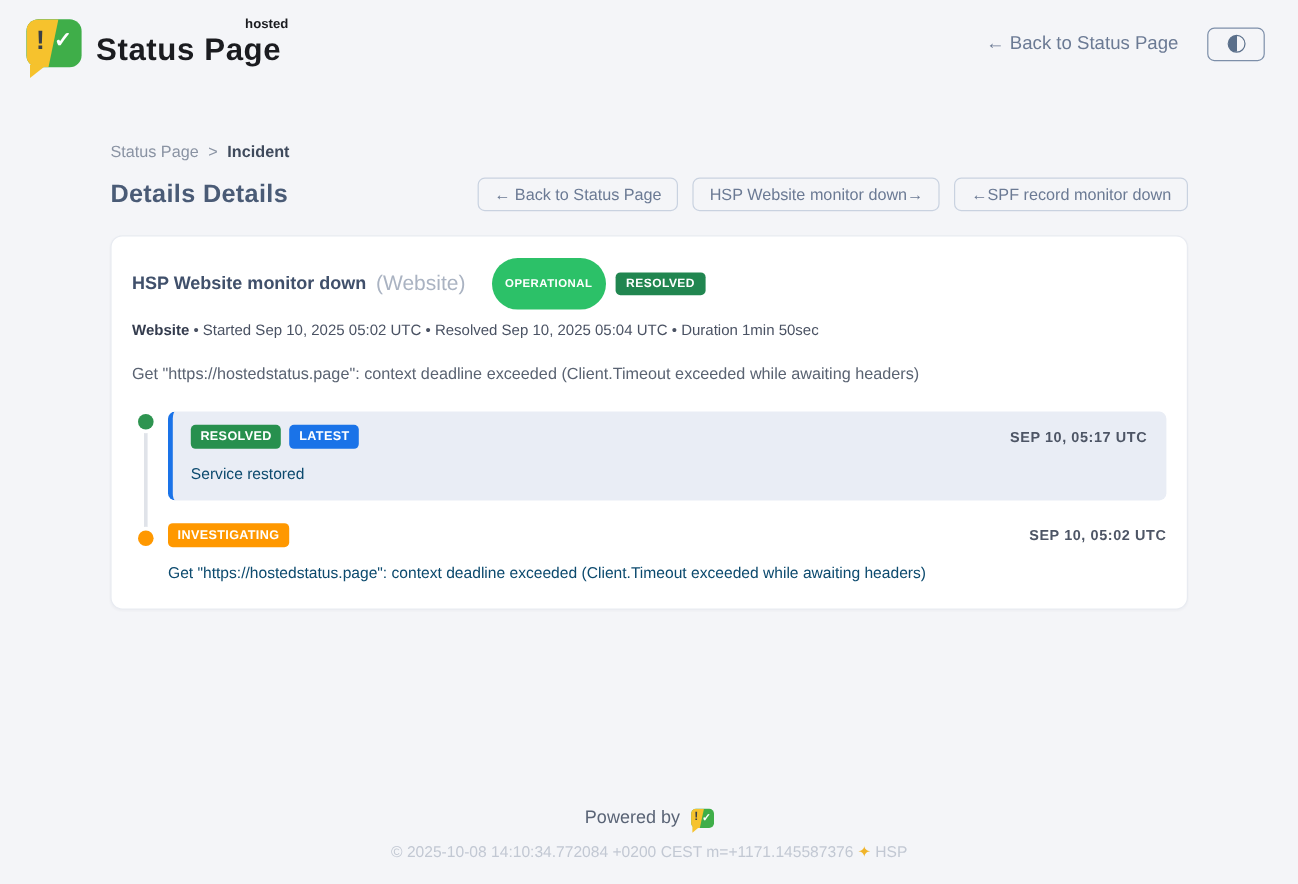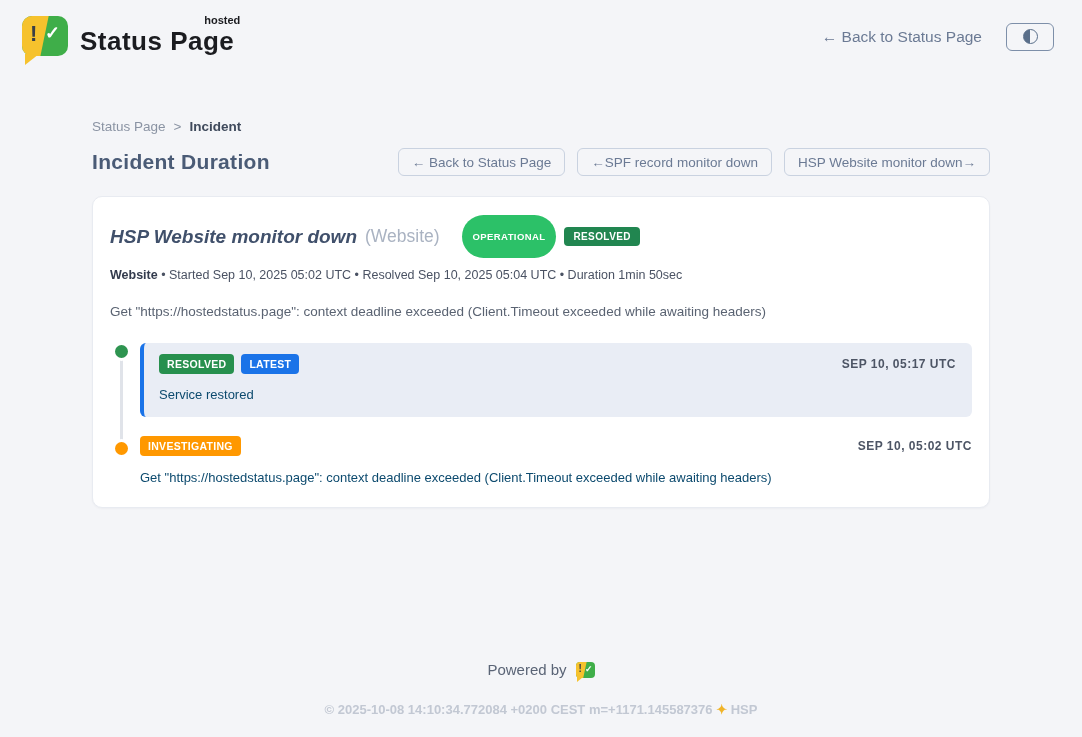--- a/index.html
+++ b/index.html
@@ -61,21 +61,21 @@
     background:transparent; border:1px solid #c9d2e0; border-radius:6px;
     color:#6b7a94; font-size:13.5px; padding:5px 13px; height:28px; cursor:pointer; white-space:nowrap;
   }
 
   
   .incident-card {
     margin-top:20px; background:#ffffff; border:1px solid #e8ebf1; border-radius:10px;
     padding:18px 17px 22px 17px; box-shadow:0 1px 2px rgba(40,50,70,0.04);
   }
   .incident-title-row { display:flex; align-items:center; gap:8px; }
-  .incident-title { font-size:19px; font-weight:bold; color:#40506b;font-style:italic; }
+  .incident-title { font-size:15px; font-weight:bold; color:#40506b; }
   .incident-subtitle { font-size:17.5px; color:#aab3c2; }
   .badge-op {
     margin-left:14px; background:#2cc168; color:#ffffff; font-size:9.5px; font-weight:bold;
     letter-spacing:0.4px; padding:16px 11px; border-radius:999px;
   }
   .badge-resolved-hdr {
     background:#218650; color:#ffffff; font-size:10px; font-weight:bold;
     letter-spacing:0.4px; padding:4px 9px; border-radius:4px;
   }
   .incident-meta { margin-top:10px; font-size:12.5px; color:#4a5263; }
@@ -121,21 +121,21 @@
   .mini-yellow {
     position:absolute; inset:0; background:#f6c22d; border-radius:4px 0 0 4px;
     clip-path:polygon(0 0, 58% 0, 40% 100%, 0 100%);
   }
   .mini-tail {
     position:absolute; left:1px; bottom:-4px; width:0; height:0;
     border-left:6px solid #f6c22d; border-bottom:5px solid transparent;
   }
   .mini-exclaim { position:absolute; left:3px; top:1px; font-size:10px; font-weight:bold; color:#3a3f46; }
   .mini-check { position:absolute; right:2px; top:2px; font-size:9px; font-weight:bold; color:#ffffff; }
-  .copyright { margin-top:24px; font-size:13px; color:#c2c8d3;font-weight:bold; }
+  .copyright { margin-top:12px; font-size:13px; color:#c2c8d3; }
   .sparkles { color:#f0b429; font-size:13px; }
 </style>
 </head>
 <body>
 
 <header class="app-header">
   <div class="logo">
     <span class="logo-mark">
       <span class="logo-bubble"></span>
       <span class="logo-yellow"></span>
@@ -158,25 +158,25 @@
 
 <main class="container">
 
   <nav class="breadcrumb">
     <span class="crumb-root">Status Page</span>
     <span class="crumb-sep">&gt;</span>
     <span class="crumb-current">Incident</span>
   </nav>
 
   <div class="heading-row">
-    <h1 class="page-title">Incident Duration</h1>
+    <h1 class="page-title">Details Details</h1>
     <div class="nav-buttons">
       <button class="nav-btn">← Back to Status Page</button>
+      <button class="nav-btn">HSP Website monitor down→</button>
       <button class="nav-btn">←SPF record monitor down</button>
-      <button class="nav-btn">HSP Website monitor down→</button>
     </div>
   </div>
 
   <section class="incident-card">
 
     <div class="incident-title-row">
       <span class="incident-title">HSP Website monitor down</span>
       <span class="incident-subtitle">(Website)</span>
       <span class="badge-op">OPERATIONAL</span>
       <span class="badge-resolved-hdr">RESOLVED</span>

